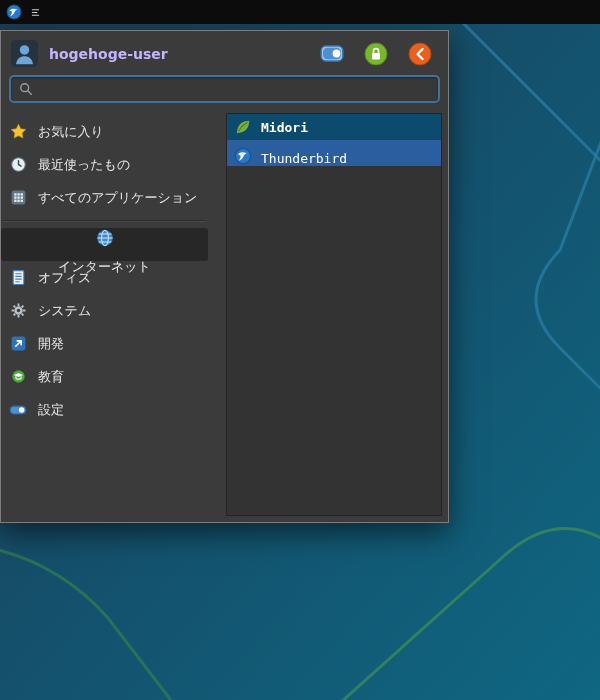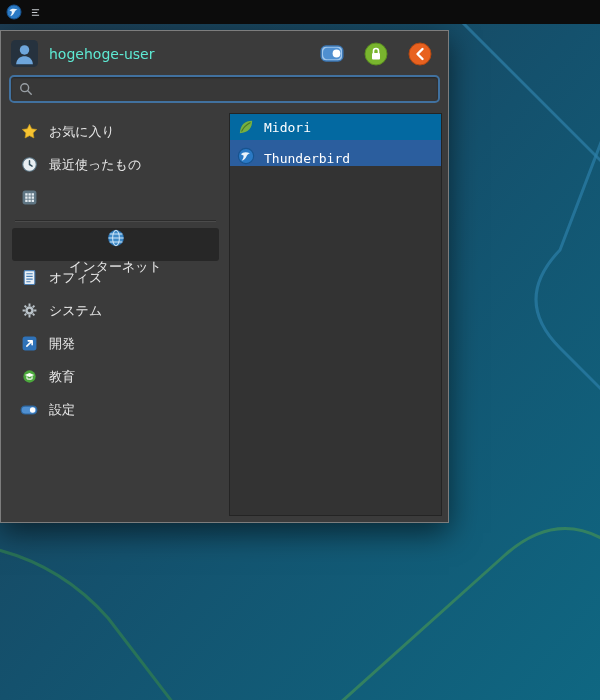--- a/index.html
+++ b/index.html
@@ -19,56 +19,56 @@
   }
 
   
   .menu{
     position:absolute;left:0;top:30px;width:449px;height:493px;
     background:#3b3b3b;border:1px solid #7d7d7d;box-sizing:border-box;
     box-shadow:0 10px 28px rgba(0,0,0,.55);
     display:flex;flex-direction:column;z-index:4;color:#e6e6e6;
   }
   .menu-header{display:flex;align-items:center;gap:11px;padding:9px 12px 5px 10px;}
-  .username{font-weight:normal;font-size:14px;color:#5eead4;flex:1;}
+  .username{font-weight:bold;font-size:14px;color:#c4b5fd;flex:1;}
   .hdr-btns{display:flex;align-items:center;gap:20px;margin-right:4px;}
   .hdr-btn{width:24px;height:24px;display:flex;align-items:center;justify-content:center;cursor:pointer;}
 
   .search-wrap{
     margin:3px 8px 8px;height:24px;
     border:2px solid #41719f;border-radius:5px;background:#383838;
     display:flex;align-items:center;gap:7px;padding-left:8px;
     box-shadow:inset 0 1px 2px rgba(0,0,0,.35);
   }
   .search-wrap input{
     flex:1;background:transparent;border:none;outline:none;
     color:#eeeeee;font-size:13px;font-family:"DejaVu Sans",sans-serif;height:20px;
   }
 
-  .menu-body{flex:1;display:flex;gap:10px;padding:2px 6px 6px 11px;overflow:hidden;}
+  .menu-body{flex:1;display:flex;gap:18px;padding:2px 6px 6px 0;overflow:hidden;}
   .cats{width:207px;overflow:hidden;padding-top:2px;}
   .cat{
     height:33px;display:flex;align-items:center;gap:10px;
     padding:0 7px;border-radius:3px;font-size:13px;color:#e8e8e8;cursor:pointer;
     white-space:nowrap;
   }
   .cat.sel{background:#272727;flex-direction:column;}
   .ic{width:20px;height:20px;display:flex;align-items:center;justify-content:center;flex:none;}
   .sep{height:0;border-top:1px solid #2c2c2c;border-bottom:1px solid #4b4b4b;margin:6px 3px;}
 
   .apps{
     flex:1;background:#333333;border:1px solid #242424;
     overflow:hidden;display:flex;flex-direction:column;
   }
   .app{
     height:26px;display:flex;align-items:center;gap:8px;padding:0 6px;
     font-size:13px;color:#ffffff;cursor:pointer;
     font-family:"DejaVu Sans Mono",monospace;
   }
-  .app.row0{background:#0369a1;}
+  .app.row0{background:#0c4a6e;font-weight:bold;}
   .app.sel{background:#2b5e9e;align-items:flex-end;}
 </style>
 </head>
 <body>
 
 <div class="desktop">
   <svg class="wallpaper" width="600" height="700" viewBox="0 0 600 700">
     <defs>
       <linearGradient id="bgGrad" x1="0" y1="0" x2="1" y2="1">
         <stop offset="0" stop-color="#1d3c52"></stop>
@@ -180,20 +180,21 @@
                   <rect x="10" y="4" width="2.2" height="2.2"></rect>
                   <rect x="4" y="7" width="2.2" height="2.2"></rect>
                   <rect x="7" y="7" width="2.2" height="2.2"></rect>
                   <rect x="10" y="7" width="2.2" height="2.2"></rect>
                   <rect x="4" y="10" width="2.2" height="2.2"></rect>
                   <rect x="7" y="10" width="2.2" height="2.2"></rect>
                   <rect x="10" y="10" width="2.2" height="2.2"></rect>
                 </g>
               </svg>
           </span>
+          <span>すべてのアプリケーション</span>
         </div>
 
         <div class="sep"></div>
 
 
         <div class="cat sel">
           <span class="ic">
             <svg width="18" height="18" viewBox="0 0 16 16">
                 <circle cx="8" cy="8" r="6.8" fill="#3e8ac8" stroke="#1f5e96" stroke-width="0.6"></circle>
                 <g stroke="#cfe6f7" stroke-width="0.9" fill="none">

